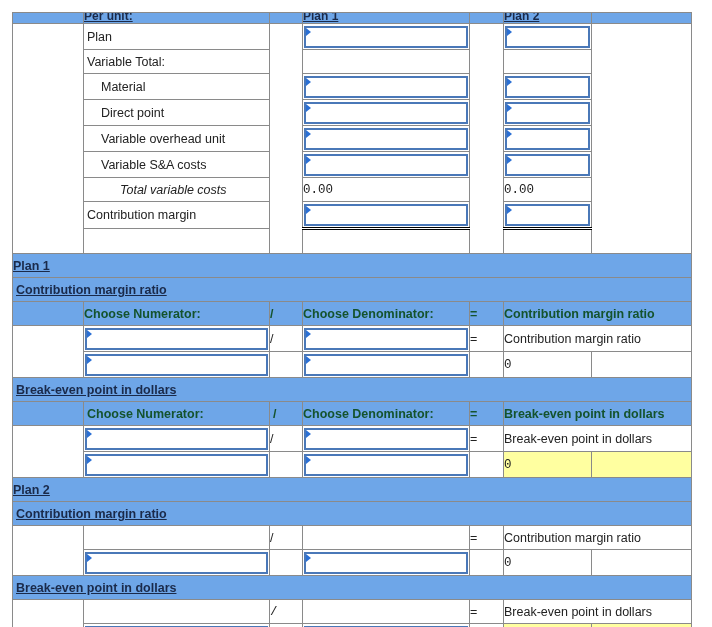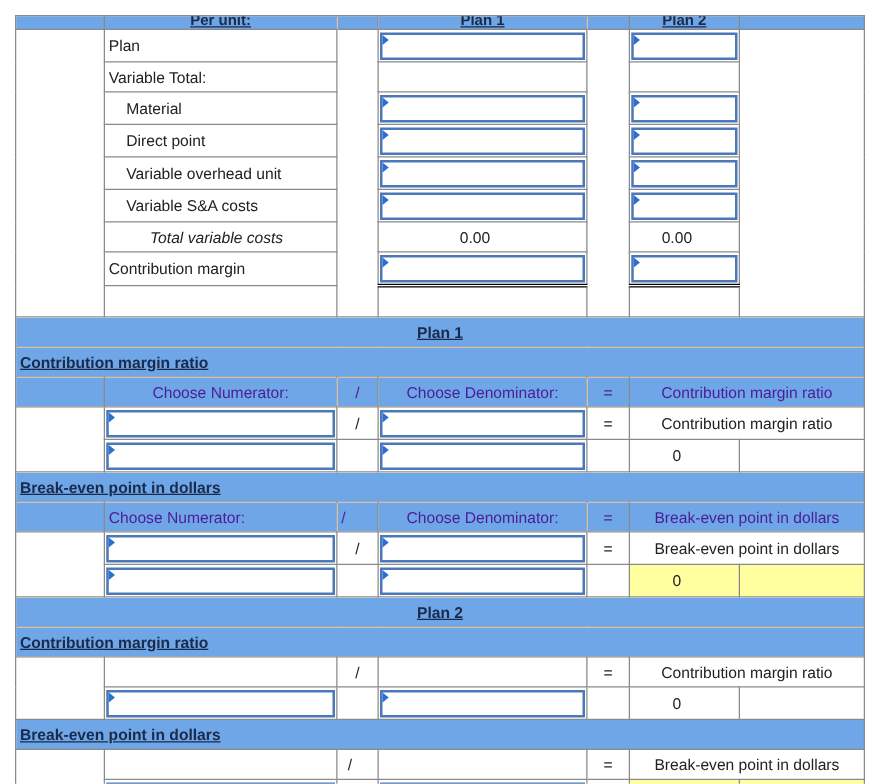--- a/index.html
+++ b/index.html
@@ -6,23 +6,23 @@
   body { width: 712px; height: 627px; position: relative; overflow: hidden;
          font-family: "Liberation Sans", sans-serif; font-size: 12.5px; color: #222; }
   .grid { position: absolute; left: 12px; top: 12px; width: 679px; }
   table { border-collapse: collapse; table-layout: fixed; width: 679px; }
   td { border: 1px solid #8a8a8a; padding: 0; height: 23px; vertical-align: middle; overflow: hidden; white-space: nowrap; }
   col.c1 { width: 71px; } col.c2 { width: 186px; } col.c3 { width: 33px; }
   col.c4 { width: 167px; } col.c5 { width: 34px; } col.c6 { width: 88px; } col.c7 { width: 100px; }
   .hdr td, td.hdr { background: #6ea6e8; }
   .hdr-text { font-weight: bold; text-decoration: underline; color: #1a2a4a; }
   .section-title { font-weight: bold; text-decoration: underline; color: #1a2a4a; padding-left: 3px; }
-  .bold { font-weight: normal; color: #4c1d95; }
-  .center { text-align: center; }
-  .right { text-align: center; padding-right: 12px; }
+  .bold { font-weight: bold; color: #14532d; }
+  .center { }
+  .right { text-align: left; padding-right: 12px; font-family: Liberation Mono, monospace; }
   .lbl { padding-left: 3px; }
   .ind1 { padding-left: 17px; }
   .ind2 { padding-left: 36px; font-style: italic; }
   .inputcell { padding: 1px; }
   .inp { position: relative; box-sizing: border-box; height: 22px; border: 2px solid #4a78b8; background: #fff; width: 100%; }
   .inp::before { content: ""; position: absolute; left: 0; top: 0; width: 0; height: 0;
                  border-top: 4px solid transparent; border-bottom: 4px solid transparent; border-left: 5px solid #2a6fd4; }
   .dbl-under { border-bottom: 3px double #000; }
   .yellow { background: #ffffa0; }
   .topstrip td { height: 10px; }

